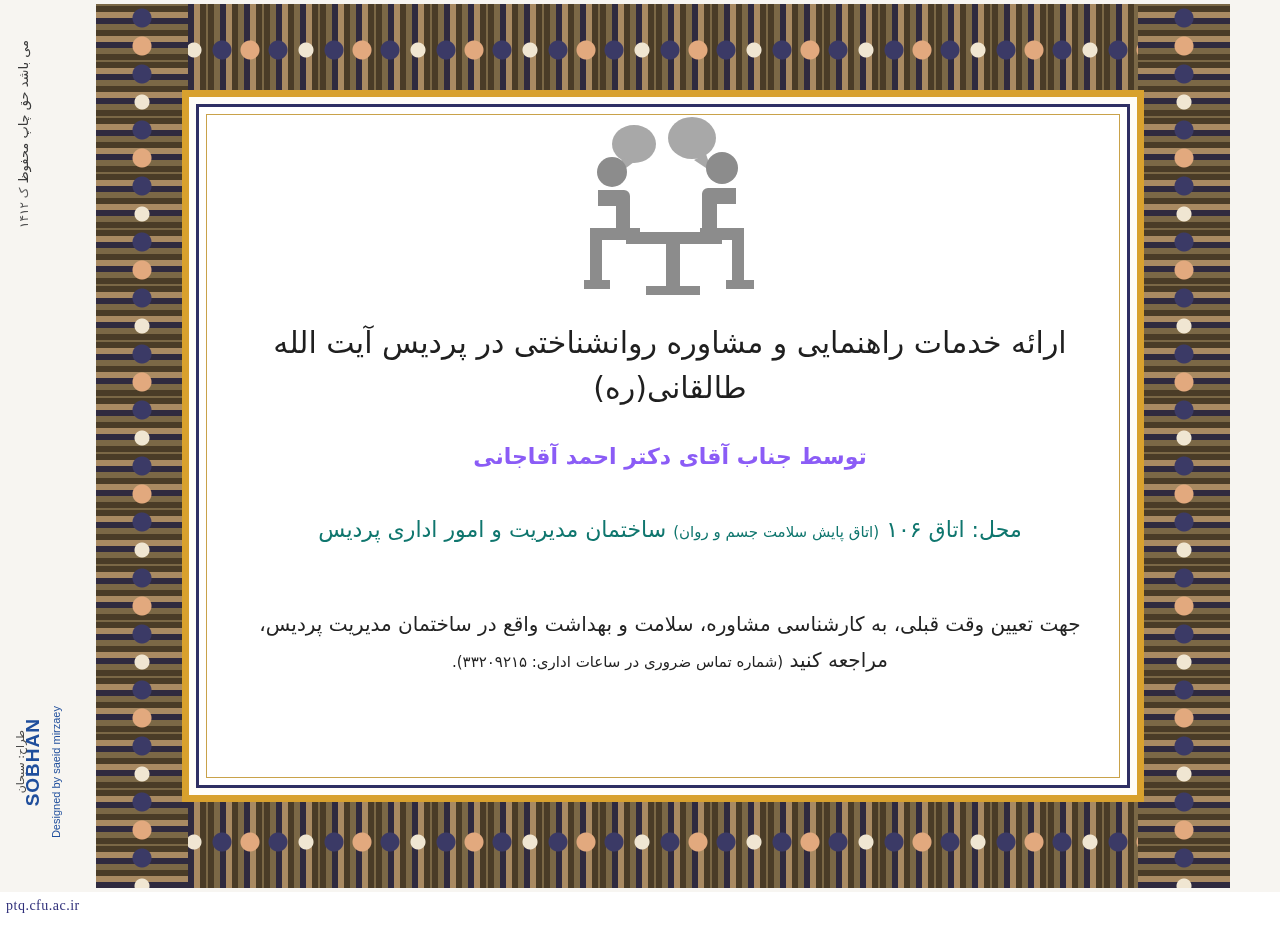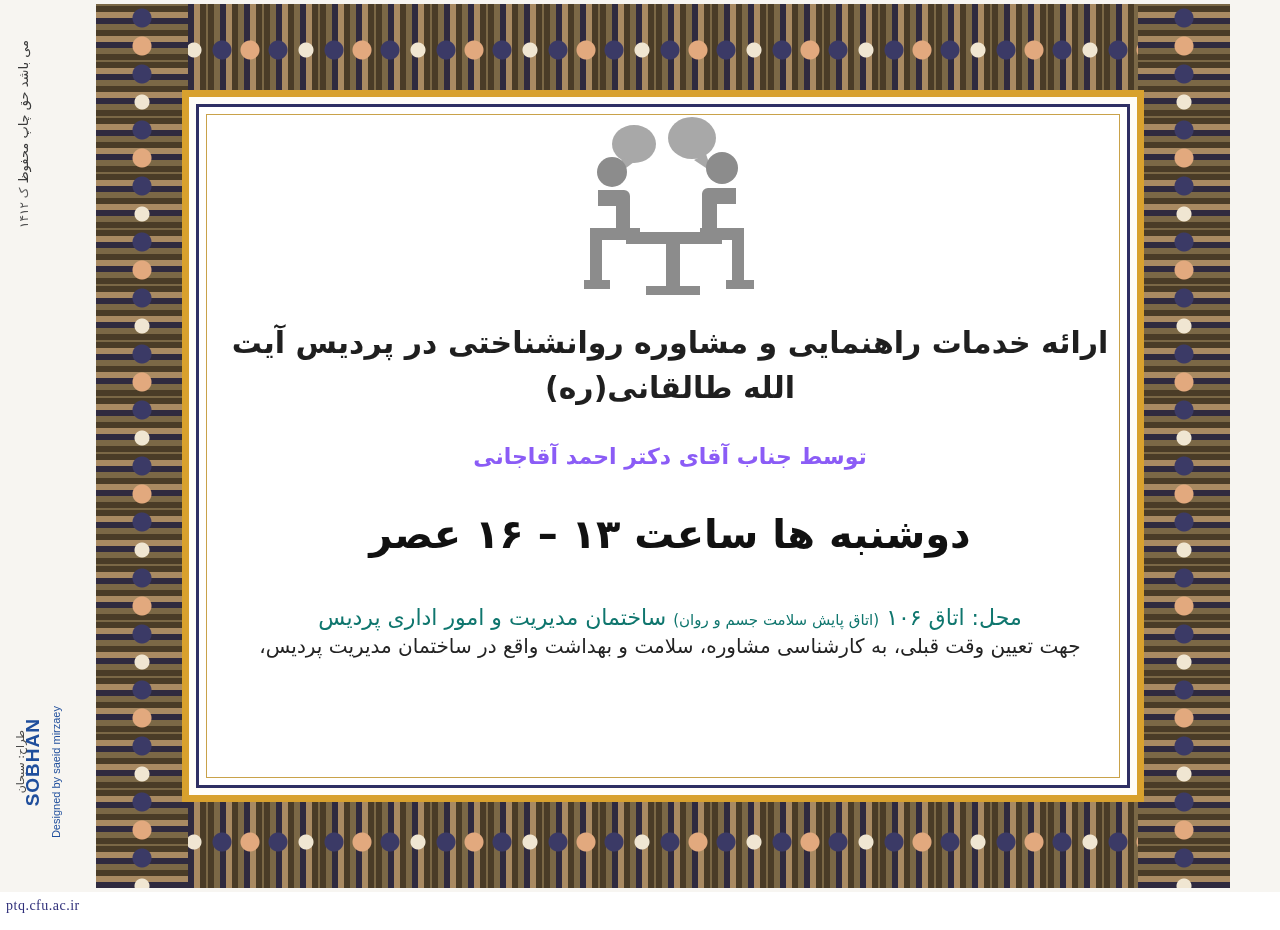--- a/index.html
+++ b/index.html
@@ -114,21 +114,21 @@
 
   .logo {
     margin: 0 auto;
     width: 220px;
     height: 200px;
     display: block;
   }
 
   .line-main {
     font-size: 30px;
-    font-weight: bold;
+    font-weight: normal;
     line-height: 1.5;
     margin-top: 10px;
     color: #1f1f1f;
     letter-spacing: 0px;
   }
   .line-sub {
     font-size: 22px;
     font-weight: bold;
     margin-top: 34px;
     color: #8b5cf6;
@@ -142,20 +142,21 @@
   .line-place {
     font-size: 22px;
     margin-top: 48px;
     color: #0f766e;
   }
   .line-place .small {
     font-size: 15px;
   }
   .line-note {
     font-size: 20px;
+    margin-top: 66px;
     line-height: 1.6;
     color: #232323;
   }
   .line-note2 {
     font-size: 20px;
     margin-top: 8px;
     color: #232323;
   }
   .line-note2 .small {
     font-size: 15px;
@@ -281,30 +282,33 @@
 
       <rect x="66" y="122" width="96" height="12" fill="#8c8c8c"></rect>
       <rect x="106" y="134" width="14" height="46" fill="#8c8c8c"></rect>
       <rect x="86" y="176" width="54" height="9" fill="#8c8c8c"></rect>
     </svg>
 
     <div class="line-main">ارائه خدمات راهنمایی و مشاوره روانشناختی در پردیس آیت الله طالقانی(ره)</div>
 
     <div class="line-sub">توسط جناب آقای دکتر احمد آقاجانی</div>
 
-    <div class="line-time">دوشنبه ها ساعت ۱۳ – ۱۶ عصر</div>
 
     <div class="line-place">
       <span>محل: اتاق ۱۰۶</span>
       <span class="small">(اتاق پایش سلامت جسم و روان)</span>
       <span>ساختمان مدیریت و امور اداری پردیس</span>
     </div>
 
     <div class="line-note">جهت تعیین وقت قبلی، به کارشناسی مشاوره، سلامت و بهداشت واقع در ساختمان مدیریت پردیس،</div>
 
+    <div class="line-note2">
+      <span>مراجعه کنید</span>
+      <span class="small">(شماره تماس ضروری در ساعات اداری: ۳۳۲۰۹۲۱۵).</span>
+    </div>
   </div>
 
   <div class="left-vertical">
     <span>می باشد حق چاپ محفوظ</span>
     <span class="code">ک ۱۴۱۲</span>
   </div>
 
   <div class="designer">
     <div class="brand">SOBHAN</div>
     <div class="by">Designed by saeid mirzaey</div>

